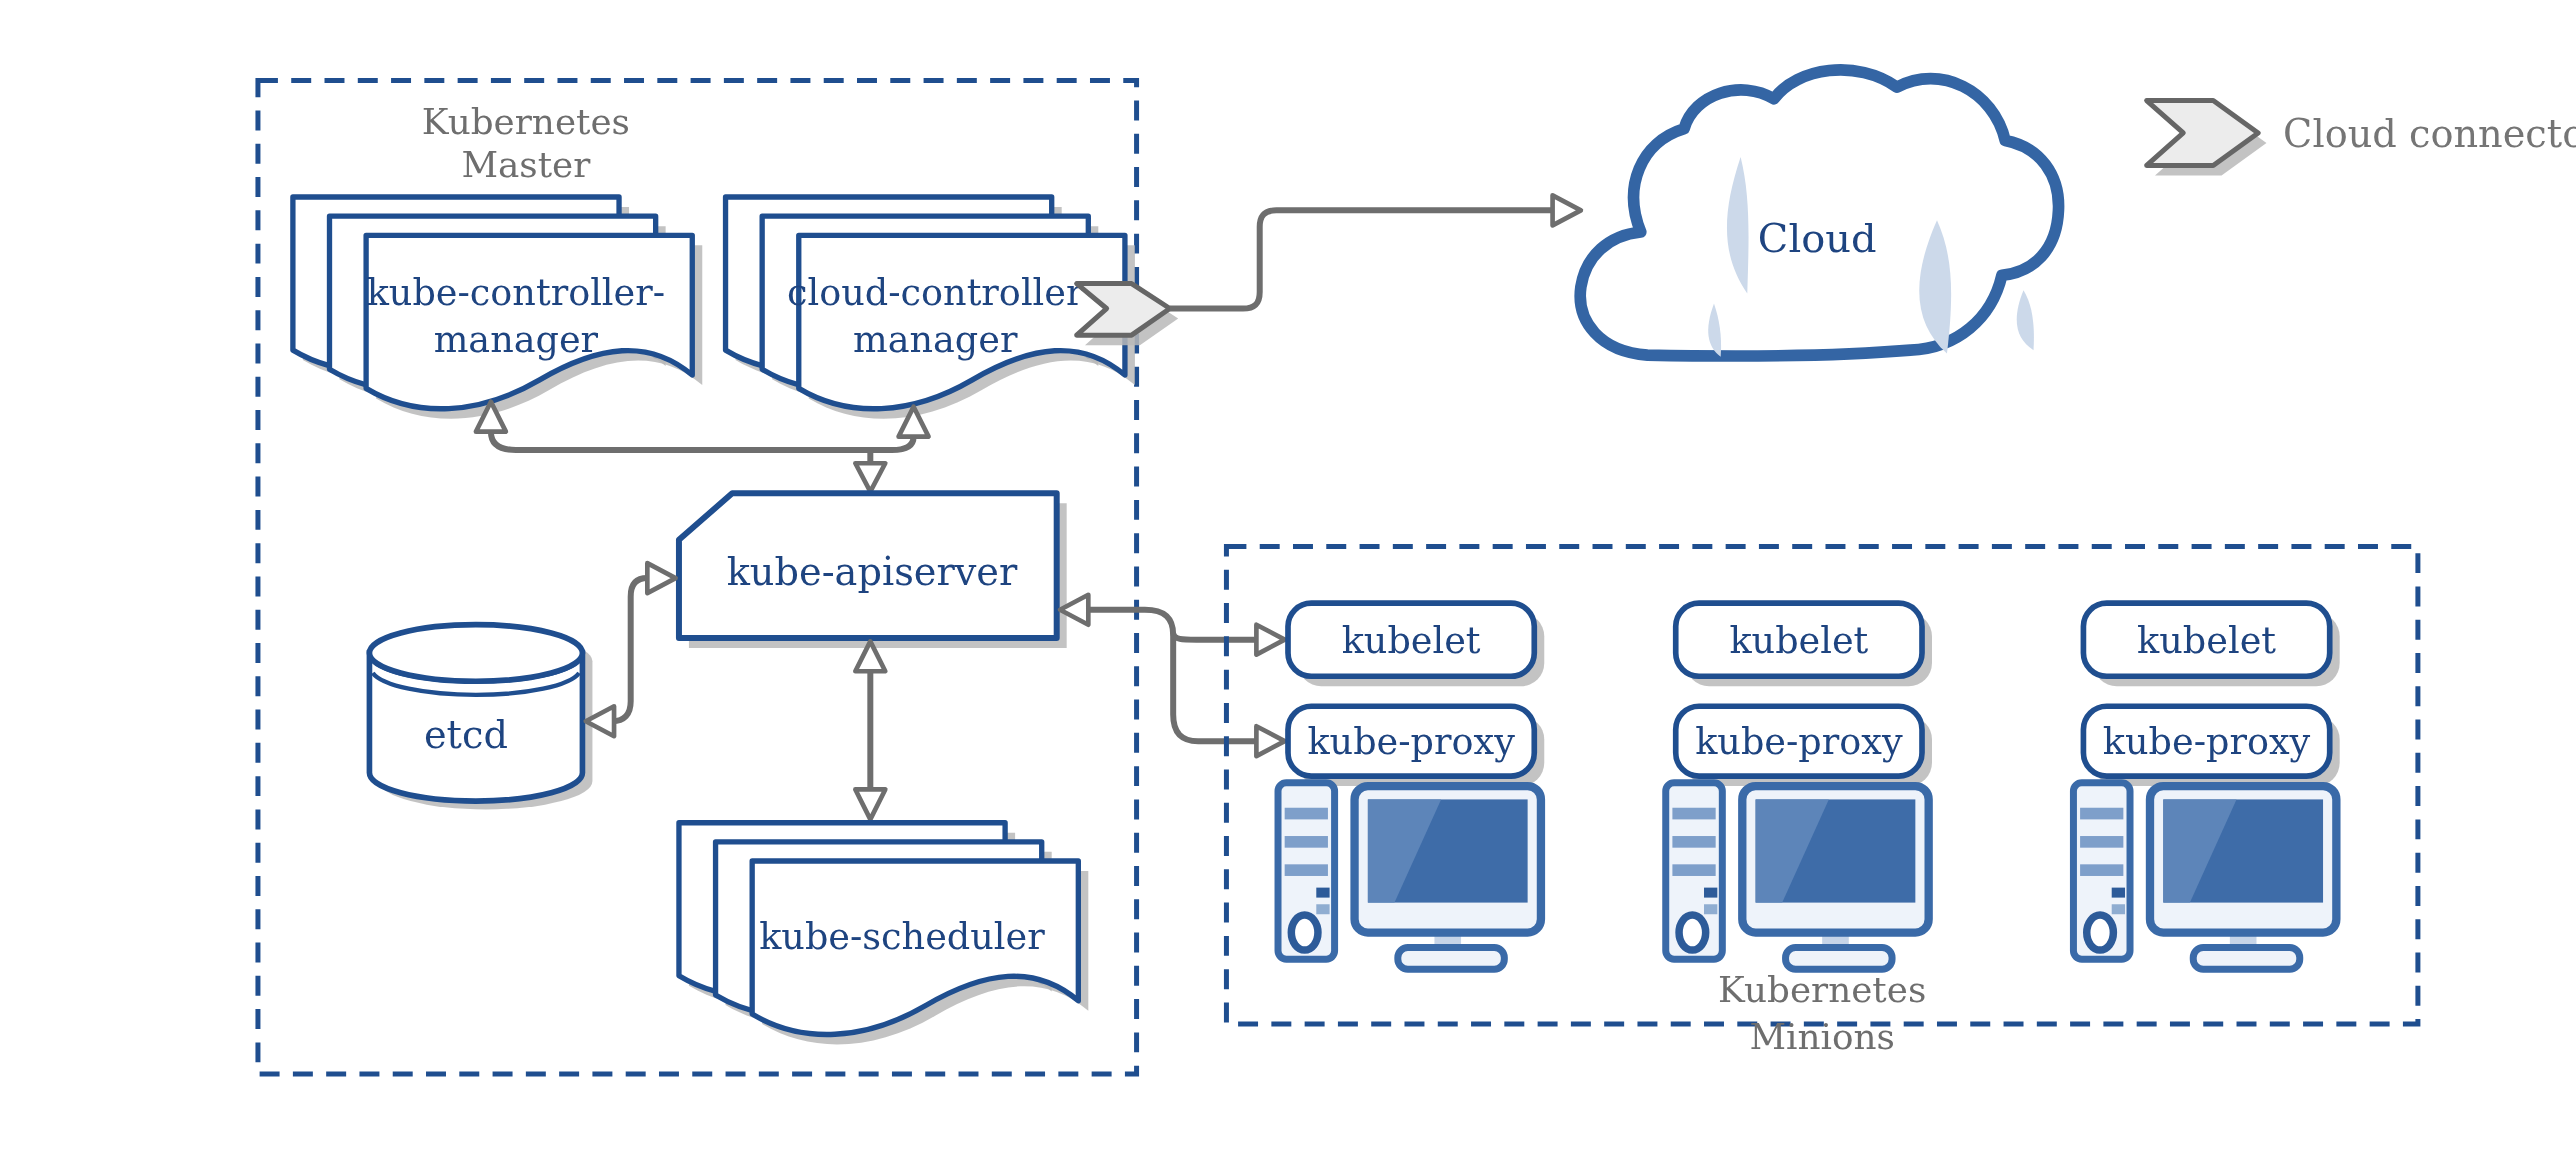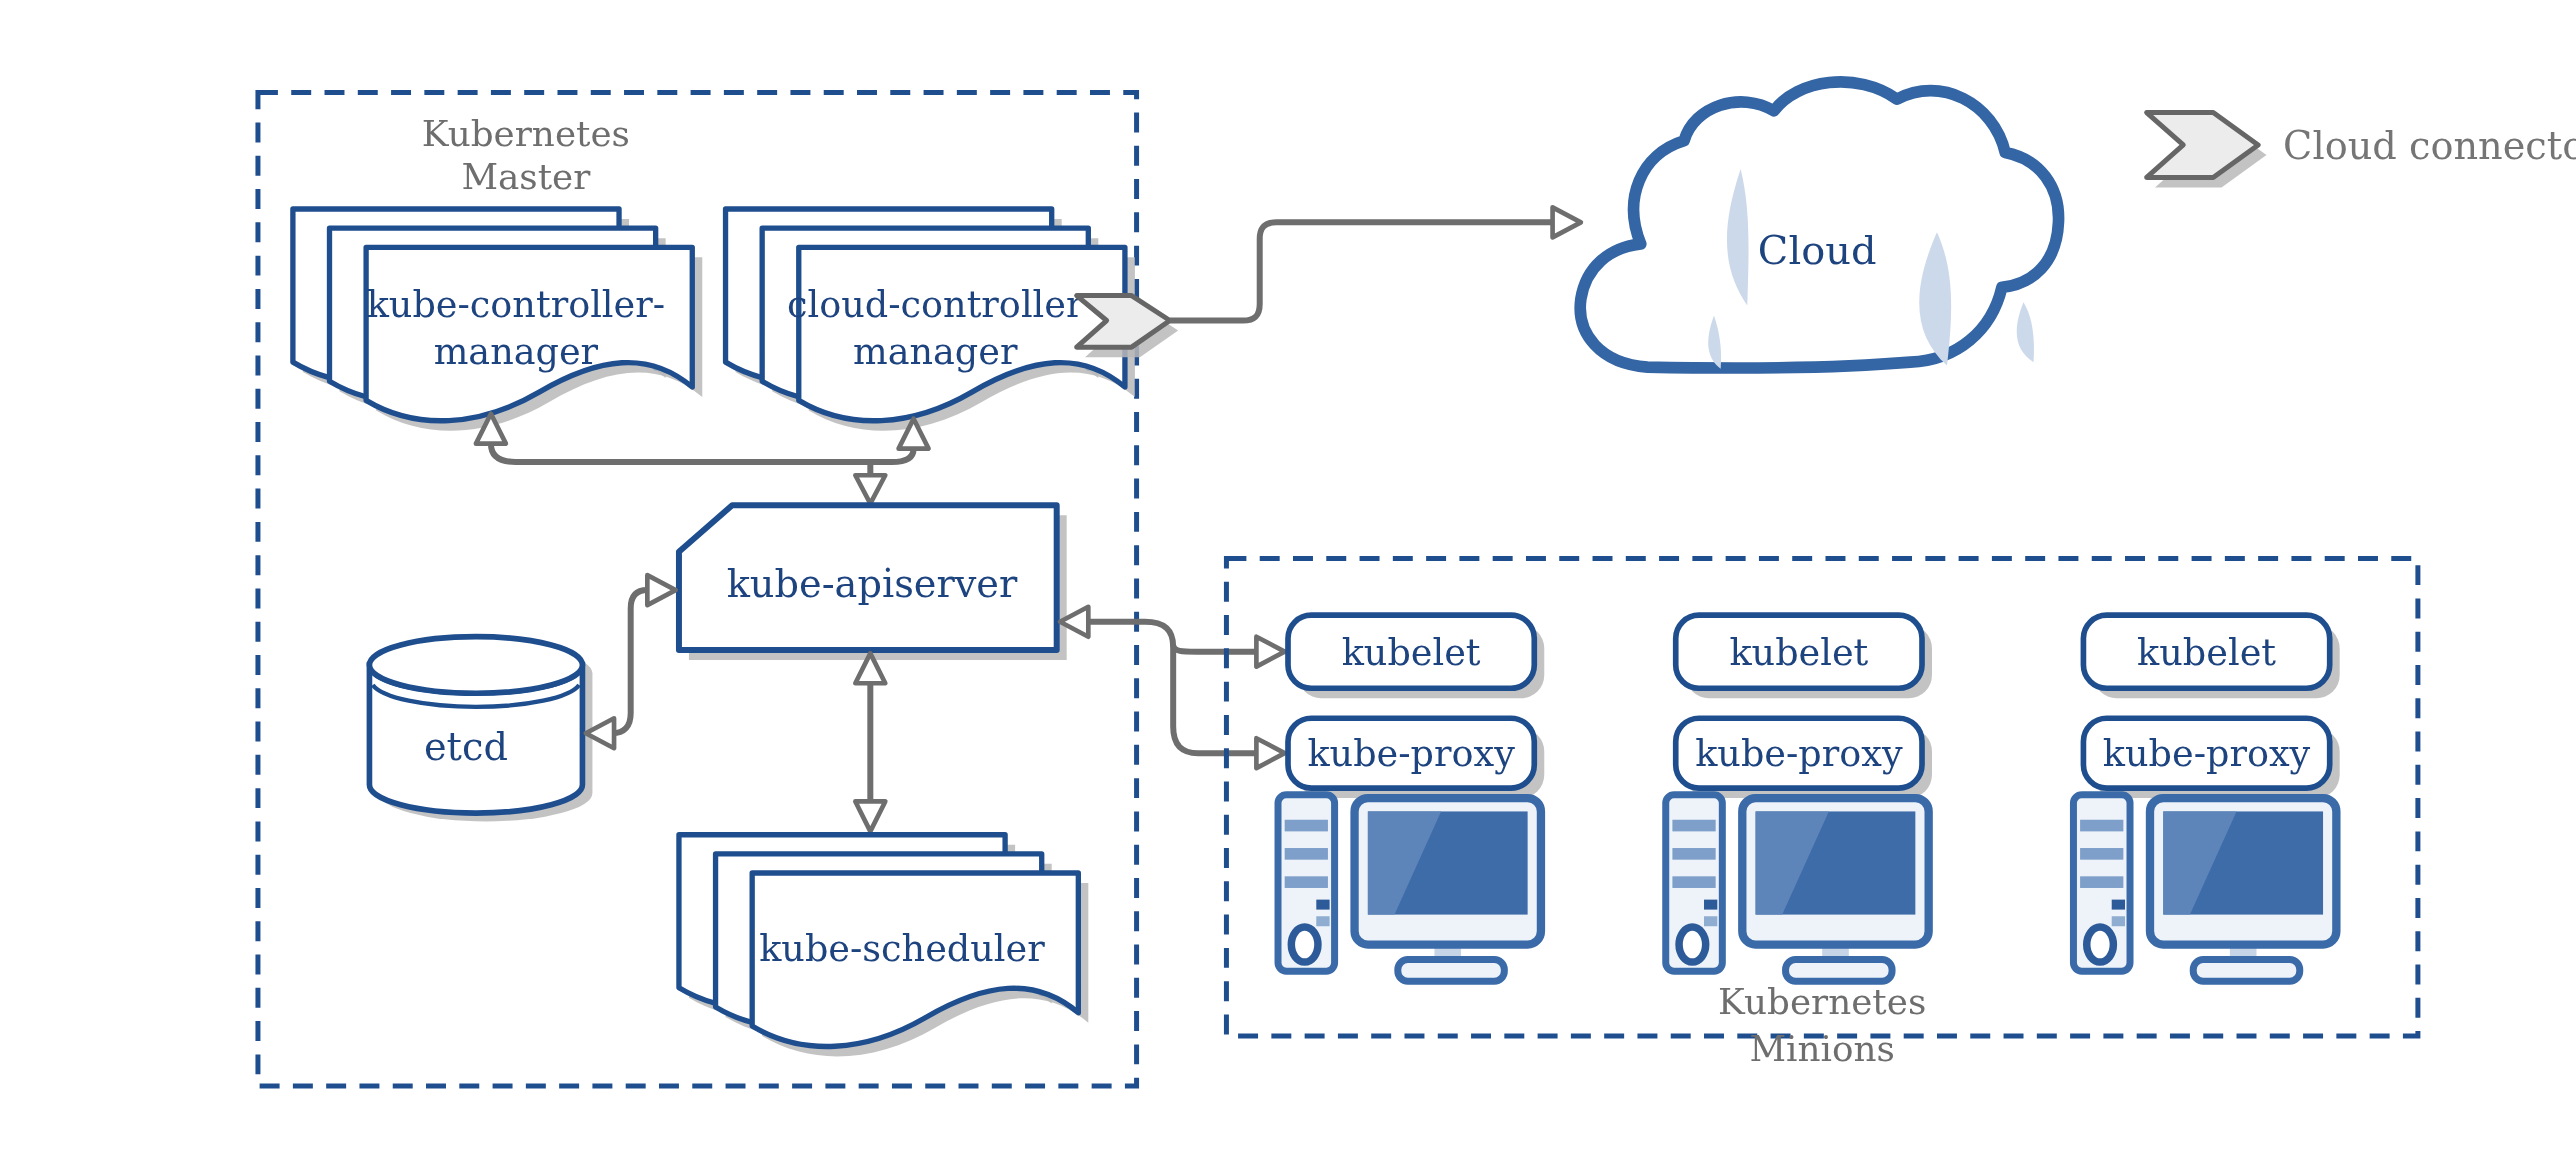--- a/index.html
+++ b/index.html
@@ -1,17 +1,17 @@
 <!DOCTYPE html>
 <html style="font-size:8.2px"><head>
 <meta charset="utf-8">
 <style>
   html,body{margin:0;padding:0;background:#ffffff;}
   body{font-family:"DejaVu Serif","Liberation Serif",serif;}
-  .stage{width:100%;max-width:2665px;margin:16px auto;}
+  .stage{width:100%;max-width:2665px;margin:4px auto;}
   svg{display:block;width:100%;height:auto;background:#ffffff;}
   text{font-family:"DejaVu Serif","Liberation Serif",serif;}
   .lbl-blue{fill:#1e4480;}
   .lbl-gray{fill:#6e6e6e;}
   .lbl-legend{fill:#757575;}
   .doc{fill:#ffffff;stroke:#1f4e8f;stroke-width:3.2;stroke-linejoin:round;}
   .shadow{fill:#b9b9b9;opacity:0.85;stroke:none;}
   .dashbox{fill:none;stroke:#1f4e8f;stroke-width:3;stroke-dasharray:12 8;}
   .gline{fill:none;stroke:#6e6e6e;stroke-width:3.6;stroke-linejoin:round;}
   .ghead{fill:#ffffff;stroke:#6e6e6e;stroke-width:2.8;stroke-linejoin:round;}

